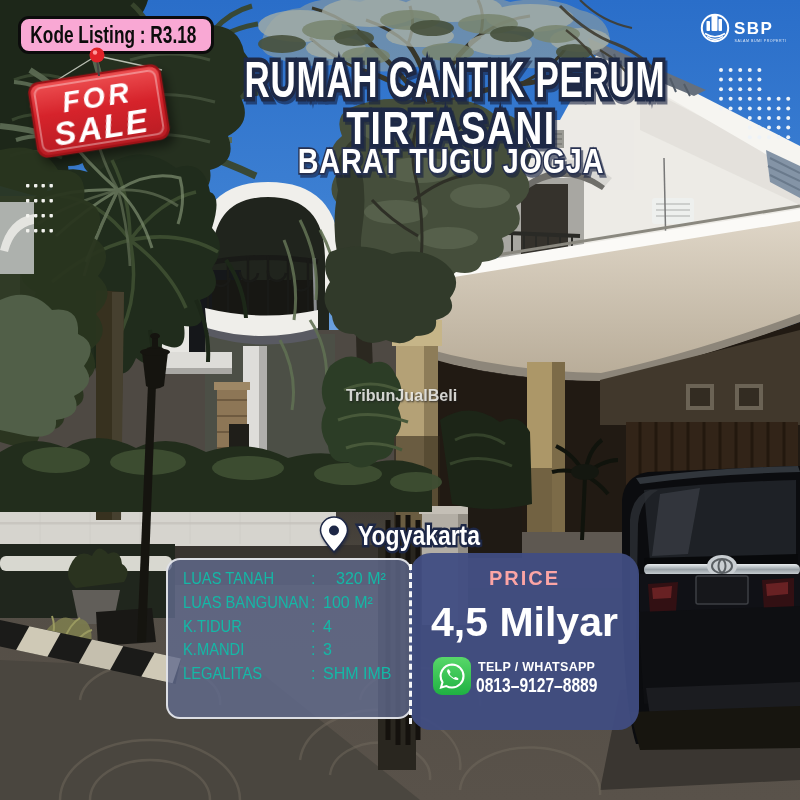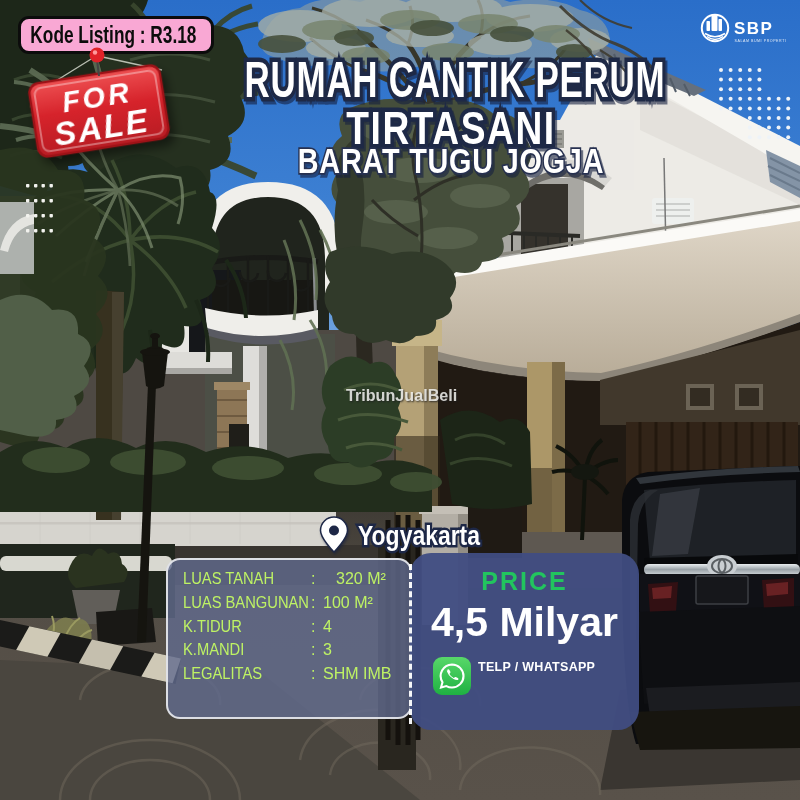--- a/index.html
+++ b/index.html
@@ -543,41 +543,42 @@
 </svg>
 
 <svg class="abs" style="left:300px;top:505px" width="220" height="55" viewBox="0 0 220 55">
 <g style="filter:drop-shadow(1px 2px 1px rgba(20,30,60,0.5))">
 <path d="M34,12 C26.5,12 20.5,18 20.5,25.5 C20.5,33.5 34,47 34,47 C34,47 47.5,33.5 47.5,25.5 C47.5,18 41.5,12 34,12 Z" fill="#ffffff" stroke="#1d2746" stroke-width="1.5"></path>
 <circle cx="34" cy="25.5" r="5" fill="#1d2746"></circle>
 </g>
 <text transform="translate(119,40) scale(0.85,1)" text-anchor="middle" font-family="Liberation Sans" font-size="27" font-weight="bold" fill="#ffffff" stroke="#1d2746" stroke-width="5" paint-order="stroke">Yogyakarta</text>
 </svg>
 
-<div class="abs" style="left:166px;top:558px;width:246px;height:161px;background:rgba(98,107,142,0.8);border:2px solid rgba(235,236,240,0.9);border-radius:14px;box-sizing:border-box;color:#bef264;font-size:16px;">
+<div class="abs" style="left:166px;top:558px;width:246px;height:161px;background:rgba(98,107,142,0.8);border:2px solid rgba(235,236,240,0.9);border-radius:14px;box-sizing:border-box;color:#14b8a6;font-size:16px;">
 
 <div class="abs" style="left:15px;top:10px;width:210px;">
 <div style="height:23.8px;position:relative;"><span style="display:inline-block;transform:scaleX(0.92);transform-origin:left;white-space:nowrap;">LUAS TANAH</span><span class="abs" style="left:128px;">:</span><span class="abs" style="left:153px;">320 M²</span></div>
 <div style="height:23.8px;position:relative;"><span style="display:inline-block;transform:scaleX(0.92);transform-origin:left;white-space:nowrap;">LUAS BANGUNAN</span><span class="abs" style="left:128px;">:</span><span class="abs" style="left:140px;">100 M²</span></div>
 <div style="height:23.8px;position:relative;"><span style="display:inline-block;transform:scaleX(0.92);transform-origin:left;white-space:nowrap;">K.TIDUR</span><span class="abs" style="left:128px;">:</span><span class="abs" style="left:140px;">4</span></div>
 <div style="height:23.8px;position:relative;"><span style="display:inline-block;transform:scaleX(0.92);transform-origin:left;white-space:nowrap;">K.MANDI</span><span class="abs" style="left:128px;">:</span><span class="abs" style="left:140px;">3</span></div>
 <div style="height:23.8px;position:relative;"><span style="display:inline-block;transform:scaleX(0.92);transform-origin:left;white-space:nowrap;">LEGALITAS</span><span class="abs" style="left:128px;">:</span><span class="abs" style="left:140px;">SHM IMB</span></div>
 </div>
 
 </div>
 
 <div class="abs" style="left:410px;top:553px;width:229px;height:177px;background:rgba(64,77,130,0.95);border-radius:21px;color:#ffffff;">
 
-<div class="abs" style="left:0;top:14px;width:100%;text-align:center;font-size:25px;font-weight:bold;letter-spacing:2px;color:#22c55e;">PRICE</div>
+<div class="abs" style="left:0;top:14px;width:100%;text-align:center;font-size:20px;font-weight:bold;letter-spacing:2px;color:#fca5a5;">PRICE</div>
 
 <div class="abs" style="left:0;top:46px;width:100%;text-align:center;"><span style="display:inline-block;transform:scaleX(1);font-size:41px;font-weight:bold;">4,5 Milyar</span></div>
 
 <svg class="abs" style="left:23px;top:104px" width="38" height="38" viewBox="0 0 38 38">
 <rect x="0" y="0" width="38" height="38" rx="9" fill="url(#waG)"></rect>
 <path d="M19,7.5 a11.5,11.5 0 0 1 0,23 a11.3,11.3 0 0 1-5.6-1.4 L8,30.5 L9.5,25.2 A11.5,11.5 0 0 1 19,7.5 Z" fill="none" stroke="#ffffff" stroke-width="2.1"></path>
 <path d="M14.6,13.4 c-0.6,-1.3 1.2,-1.6 1.8,-0.5 l1,1.9 c0.3,0.6 -0.2,1.2 -0.7,1.6 -0.4,0.3 0.6,1.9 1.6,2.9 1,1 2.5,1.9 2.9,1.5 0.4,-0.5 1,-1 1.6,-0.7 l2,1 c1.1,0.6 0.8,2.4 -0.6,1.9 -2.4,-0.2 -5,-1.6 -6.9,-3.5 -1.9,-1.9 -3,-4.1 -3.6,-6.1 Z" fill="#ffffff"></path>
 </svg>
 
 <div class="abs" style="left:68px;top:107px;font-size:12.5px;letter-spacing:0.3px;font-weight:bold;">TELP / WHATSAPP</div>
 
+<div class="abs" style="left:66px;top:121px;"><span style="display:inline-block;transform:scaleX(0.78);transform-origin:left;font-size:20px;font-weight:bold;">0813–9127–8889</span></div>
 </div>
 
 <div class="abs" style="left:408.5px;top:564px;width:0;height:160px;border-left:3px dashed rgba(255,255,255,0.95);"></div>
 </div>
 </body></html>

